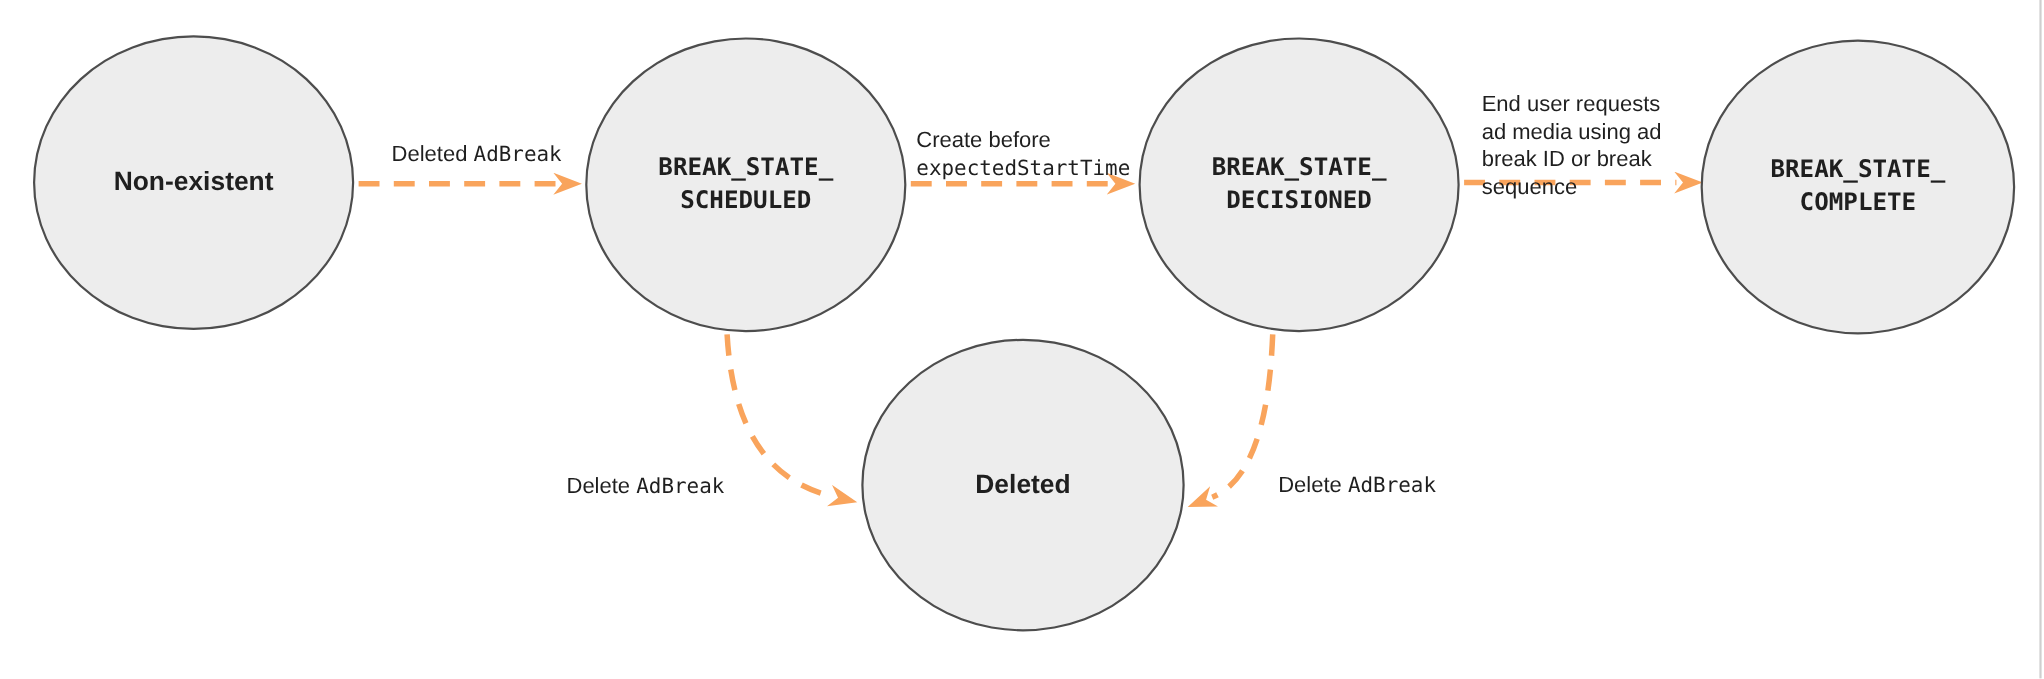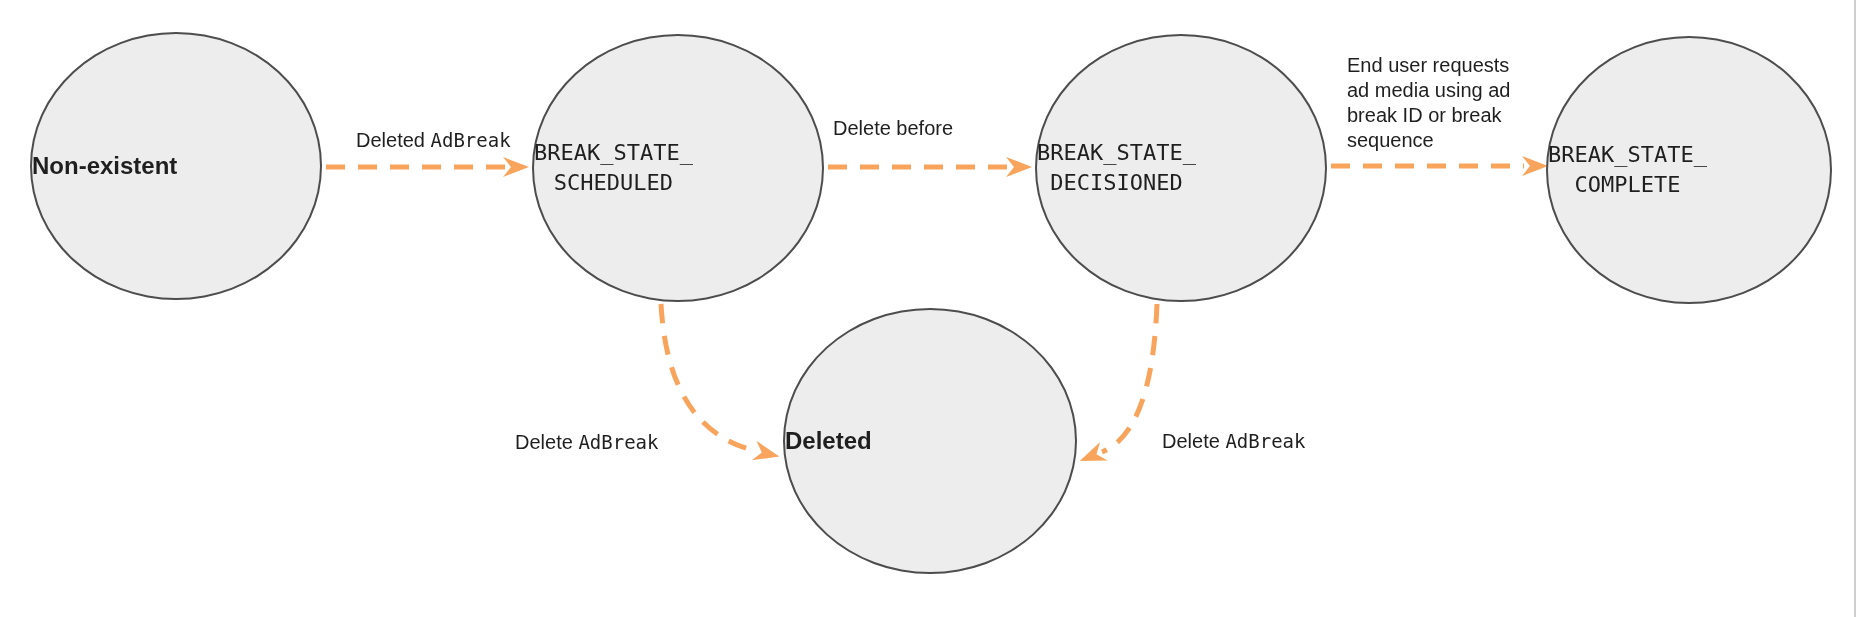--- a/index.html
+++ b/index.html
@@ -26,35 +26,35 @@
     stroke:var(--arrow);
     stroke-width:5;
     stroke-dasharray:19 13;
   }
   #ah path{fill:var(--arrow);}
   .node{
     position:absolute;
     border-radius:50%;
     background:var(--node_fill);
     border:2px solid var(--node_border);
-    display:flex;align-items:center;justify-content:flex-start;
+    display:flex;align-items:center;justify-content:center;
     text-align:center;
   }
   .node .node-label{
     white-space:pre-line;
     color:var(--text);
   }
   .node.sans .node-label{
     font-family:"Liberation Sans", sans-serif;
     font-weight:bold;
     font-size:24px;
   }
   .node.mono .node-label{
     font-family:"DejaVu Sans Mono", monospace;
-    font-weight:normal;
+    font-weight:bold;
     font-size:22px;
     line-height:30px;
   }
   .edge-label{
     position:absolute;
     font-size:20px;
     line-height:25px;
     white-space:pre-line;
     color:var(--text);
   }
@@ -110,24 +110,24 @@
 
   <div class="node sans" style="left:783px;top:308px;width:294px;height:266px">
     <span class="node-label">Deleted</span>
   </div>
 
   <div class="edge-label" style="left:356px;top:103px">
     <span class="sans">Deleted </span><span class="mono">AdBreak</span>
   </div>
 
   <div class="edge-label stacked" style="left:833px;top:91px">
-    <span class="sans">Delete before</span>
+    <span class="sans">Create before</span><span class="mono">expectedStartTime</span>
   </div>
 
-  <div class="edge-label" style="left:1347px;top:28px">
+  <div class="edge-label" style="left:1347px;top:58px">
     <span class="sans">End user requests
 ad media using ad
 break ID or break
 sequence</span>
   </div>
 
   <div class="edge-label" style="left:515px;top:405px">
     <span class="sans">Delete </span><span class="mono">AdBreak</span>
   </div>
 

